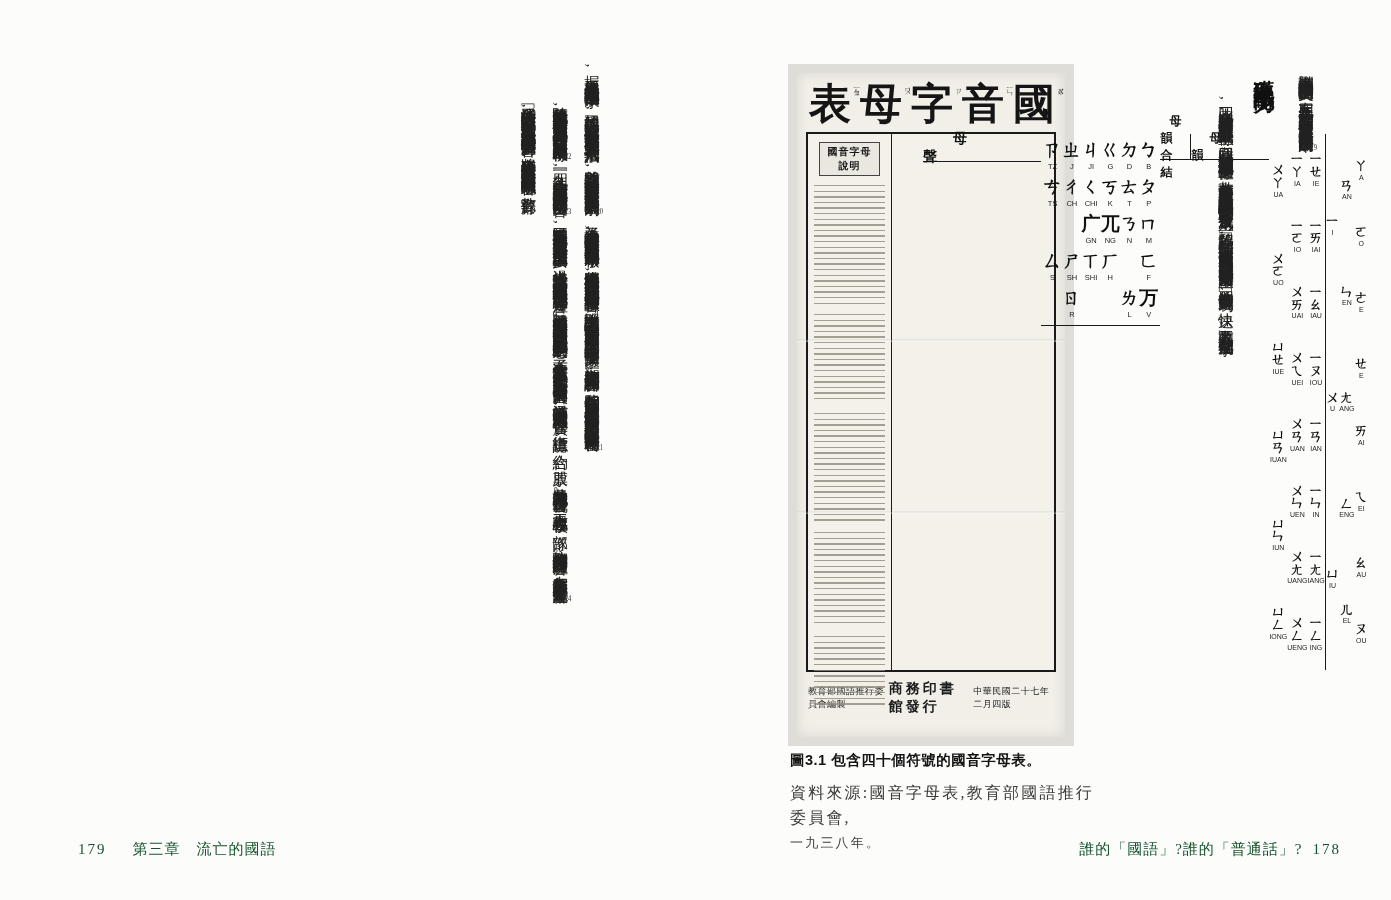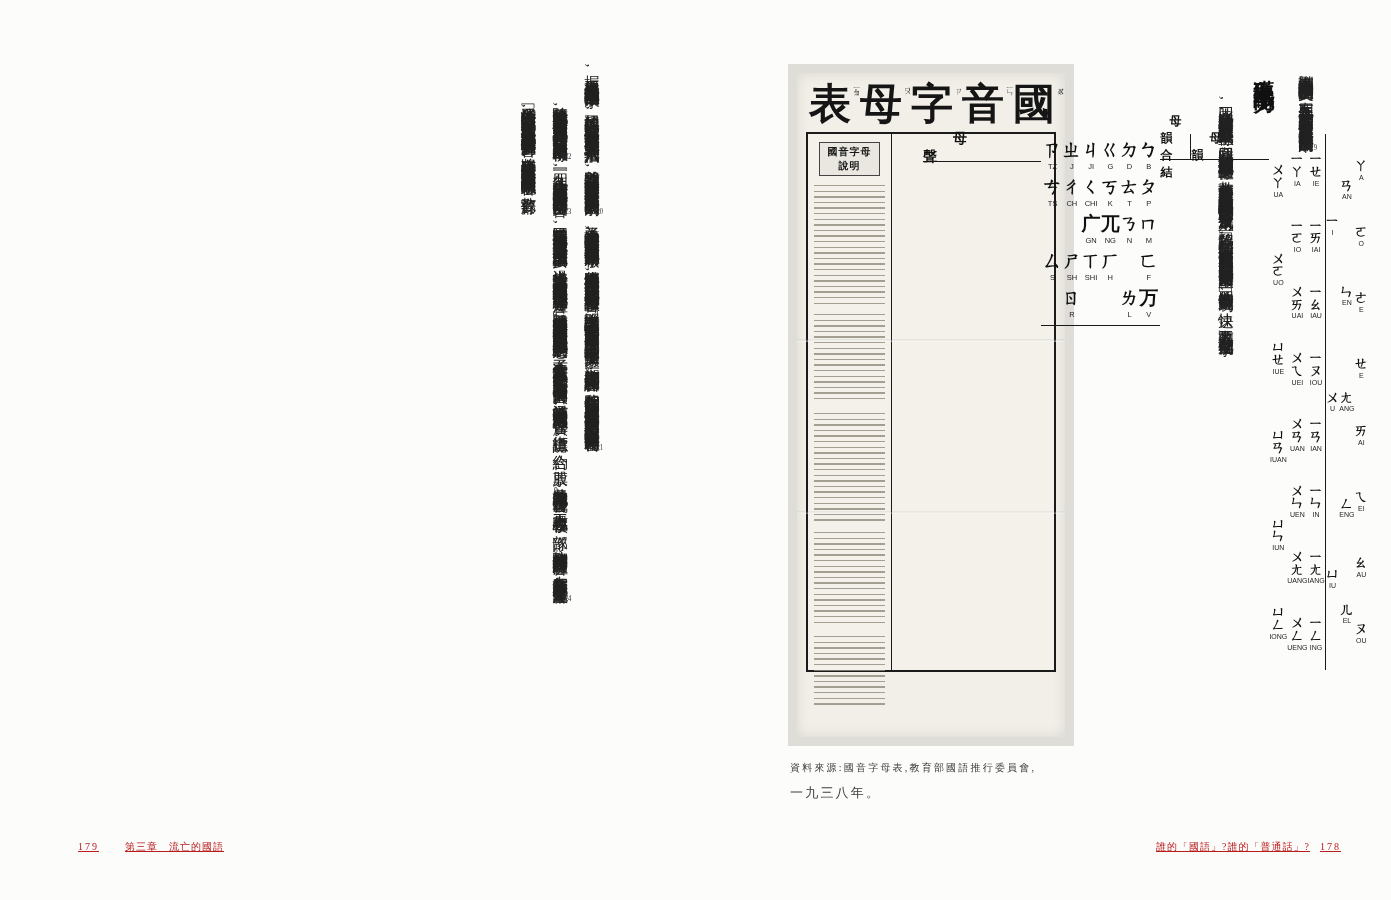--- a/index.html
+++ b/index.html
@@ -26,21 +26,21 @@
     color:#333;line-height:1;
   }
   .left-body{position:absolute;top:63px;right:87px;width:548px;height:770px;overflow:hidden;}
   .right-body{position:absolute;top:63px;right:69px;width:254px;height:770px;overflow:hidden;line-height:32px;}
   h2.sec{
     margin:0 13px 0 9px;font-family:"Liberation Sans","DejaVu Sans",sans-serif;
     font-weight:700;font-size:21px;letter-spacing:2.5px;color:#111;line-height:26px;
   }
 
   
-  .footer{position:absolute;font-size:10px;color:#b91c1c;letter-spacing:1px;text-decoration:underline;}
+  .footer{position:absolute;font-size:15px;color:#14532d;letter-spacing:1px;}
   .footer-left{left:78px;top:840px;}
   .footer-left .pnum{margin-right:26px;letter-spacing:2px;}
   .footer-right{right:50px;top:840px;text-align:right;}
   .footer-right .pnum{margin-left:10px;letter-spacing:2px;}
 
   
   .figure{position:absolute;left:93px;top:64px;width:286px;height:682px;}
   .photo{width:100%;height:100%;background:#dfddd8;padding:9px;box-sizing:border-box;}
   .doc{
     width:100%;height:100%;background:#f1efe8;position:relative;
@@ -83,21 +83,21 @@
   .fz{display:flex;flex-direction:column;align-items:center;font-weight:700;font-size:13.5px;color:#101010;}
   .fz span{line-height:0.95;}
   .fr{font-size:7px;color:#232323;margin-top:1px;font-family:"Liberation Sans","DejaVu Sans",sans-serif;}
   .doc-publisher{display:flex;justify-content:space-between;align-items:center;padding:8px 2px 0;font-size:9px;color:#1c1c1c;}
   .pub-c{font-size:14px;font-weight:700;letter-spacing:3px;}
   .pub-l,.pub-r{letter-spacing:0.5px;}
 
   
   .caption{position:absolute;left:95px;top:751px;width:320px;}
   .cap-bold{font-family:"Liberation Sans","DejaVu Sans",sans-serif;font-weight:700;font-size:14.5px;color:#141414;letter-spacing:0.5px;}
-  .cap-src{font-size:10px;letter-spacing:2.2px;color:#3d3d3d;line-height:25px;margin-top:4px;}
+  .cap-src{font-size:16px;letter-spacing:2.2px;color:#3d3d3d;line-height:25px;margin-top:10px;}
   .cap-src2{font-size:13px;letter-spacing:2.2px;color:#3d3d3d;line-height:25px;}
 </style>
 </head>
 <body>
 
 <div class="spread">
 
   <section class="page page-left">
     <div class="vtext left-body" id="leftBody">
         <p>握,之後再用來了解基本或功能性識字所需的數千個漢字。(根據黎的說法,「識字」標準各有不同,要熟悉的漢字可能會從六百個,到六千七百八十八個。)雖然入門讀物有注音,但老師和學生卻經常忽略不看,那就「跟沒有注音的課本沒有太大的區別」。<sup class="fn">120</sup>為了讓注音字母在課堂外發揮更大的影響力,國語推行委員會於一九四〇年創辦了《民眾小報》。這份小開本報紙在重慶每三天出刊一次,用平行正文的小字注音欄替新聞和專題文章標出讀音。說明文字請識字者讀「漢字」;半文盲的人則要同時參照漢字和注音;不識字的人則讀注音,從中學習一旁的漢字。定期的專欄提供了一系列的課程和練習。黎錦熙在創刊號指出:「民眾僅僅需要接受這四十個非常簡單的注音符號」,便可閱讀這份報紙,從中獲取「每日額外的精神食糧」。<sup class="fn">121</sup></p>
@@ -520,25 +520,31 @@
                         <div class="fz">
                           <span>ㄡ</span>
                         </div>
                         <div class="fr">OU</div>
                       </div>
                     </div>
                   </div>
               </div>
             </div>
           </div>
+          <div class="doc-publisher">
+            <span class="pub-l">教育部國語推行委員會編製</span>
+            <span class="pub-c">商務印書館發行</span>
+            <span class="pub-r">中華民國二十七年二月四版</span>
+          </div>
         </div>
       </div>
     </figure>
 
     <div class="caption">
+      <div class="cap-bold">圖3.1 包含四十個符號的國音字母表。</div>
       <div class="cap-src">資料來源:國音字母表,教育部國語推行委員會,</div>
       <div class="cap-src2">一九三八年。</div>
     </div>
 
     <div class="vtext right-body" id="rightBody">
         <p>演講則由妻子宋美齡譯成語調抑揚頓挫的英文。在一九四五年春天,為了迎接盟軍的到來,國民黨官員透過廣播,以各種方言激勵沿海占領區的民眾。<sup class="fn">119</sup></p>
         <h2 class="sec">獲取識字能力</h2>
         <p class="ind">因此,國語是國民黨廣播的特徵,但並非其唯一的媒介或主要目標。與此同時,發動大規模掃盲運動也淡化了標準口語的重要性。數十年前的分歧如今又重新上演:在討論該優先讓民眾識字或者推行標準發音的問題上,注音符號再次成為主角。黎錦熙說:「在和平時期,國家文盲過多便已是嚴重的教育問題;在戰爭時期,這個問題變得更加嚴重。」注音的四十個符號是「銳利、快速、有效的工具」,花四個星期便可掌</p>
       </div>
 

